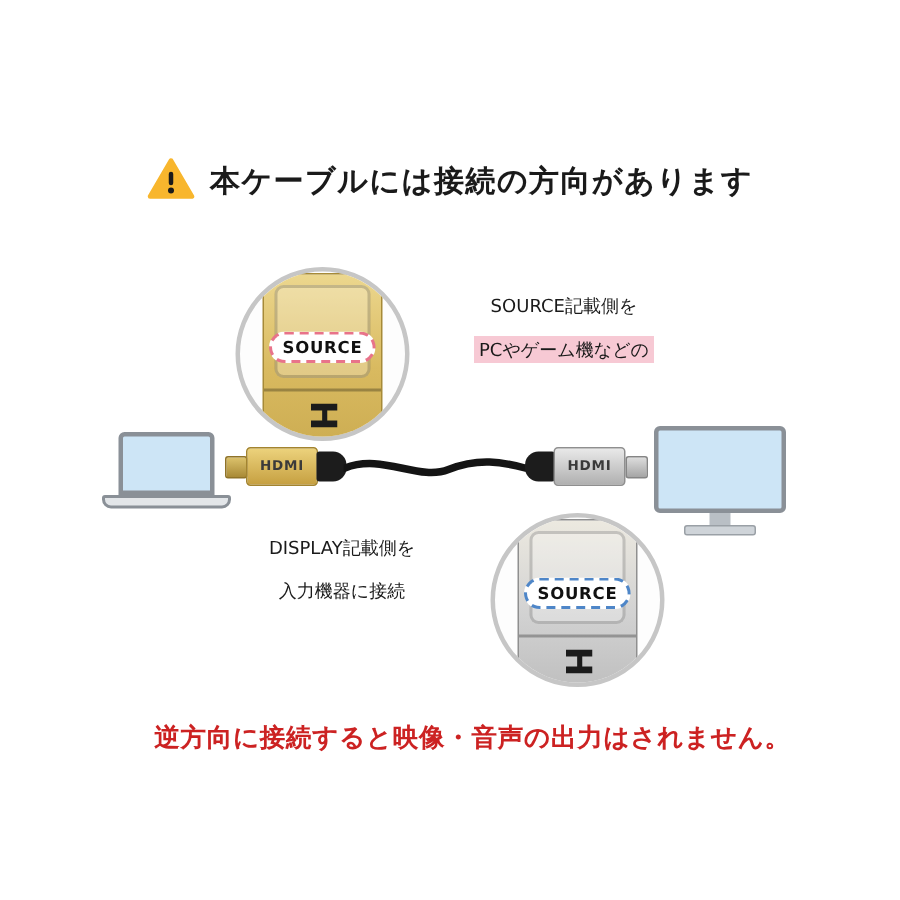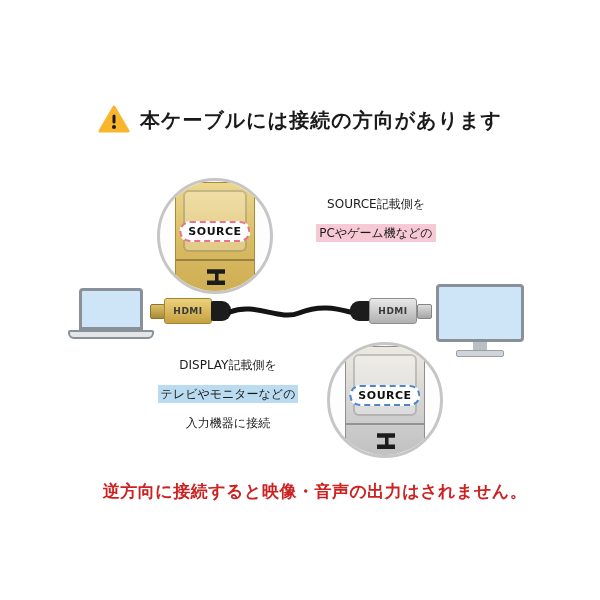--- a/index.html
+++ b/index.html
@@ -127,19 +127,18 @@
     <div class="conn-body silver">
       <div class="conn-inner"></div>
       <div class="label-pill" style="border-color: rgb(78, 134, 200);">SOURCE</div>
       <div class="seam"></div>
       <div class="hdmi-vert">HDMI</div>
     </div>
   </div>
 
   <div class="callout disp-text">
     <div class="line"><span>DISPLAY記載側を</span></div>
-    <div class="line"><span class="hl" style="background-color: rgb(186, 219, 240);">テレビやモニターなどの</span></div>
     <div class="line"><span>入力機器に接続</span></div>
   </div>
 
   <div class="footer-warning" style="color: rgb(204, 34, 34);">逆方向に接続すると映像・音声の出力はされません。</div>
 
 </div>
 
 </body></html>

